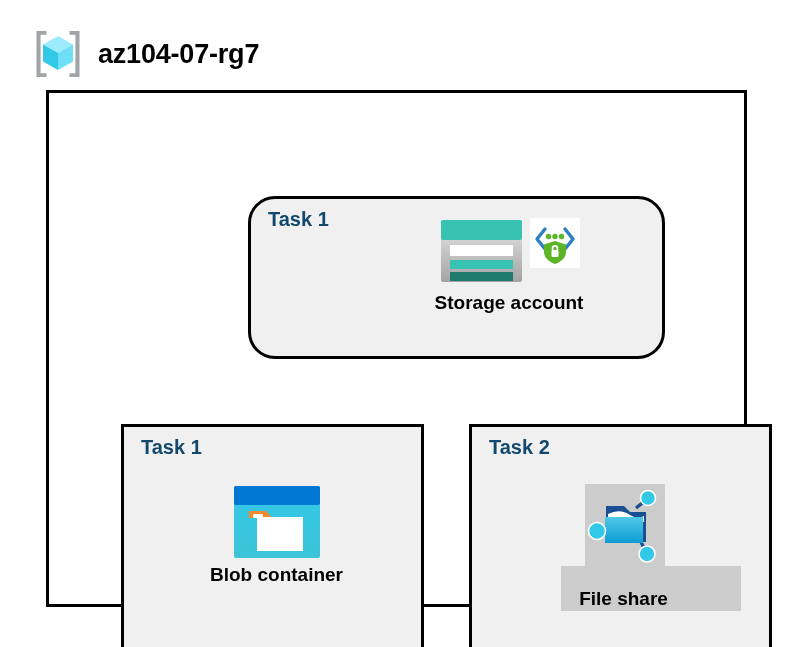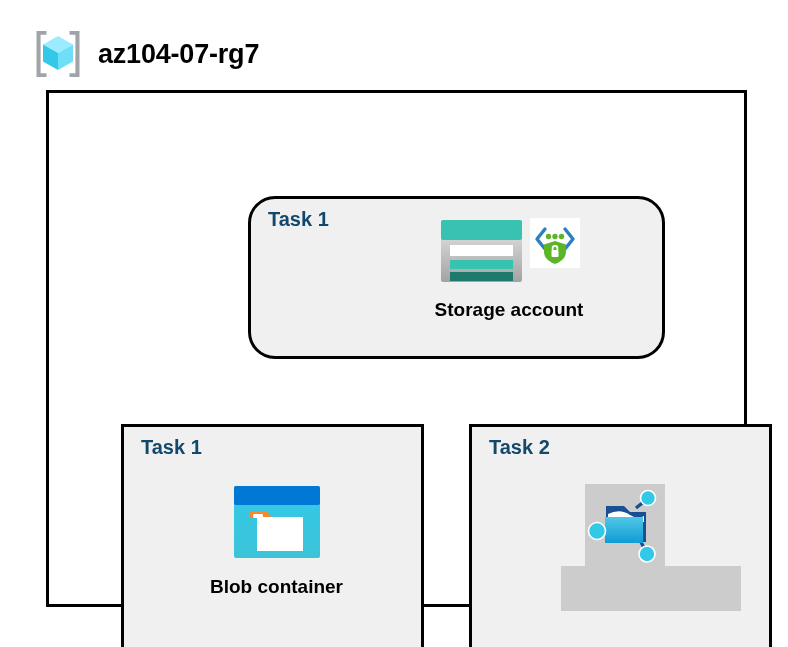--- a/index.html
+++ b/index.html
@@ -78,31 +78,31 @@
     align-items: center;
   }
   .node-caption {
     font-size: 19px;
     font-weight: bold;
     color: #000000;
     white-space: nowrap;
     text-align: center;
   }
 
-  #node-storage { left: 178px; top: 19px; width: 160px; gap: 7px; }
+  #node-storage { left: 178px; top: 19px; width: 160px; }
   #node-storage .icon-row {
     display: flex;
     align-items: flex-start;
     gap: 6px;
     height: 66px;
   }
   #node-storage .node-caption { margin-top: 8px; }
 
   #node-blob { left: 80px; top: 57px; width: 145px; }
-  #node-blob .node-caption { margin-top: 16px; }
+  #node-blob .node-caption { margin-top: 4px; }
 
   #node-fileshare { left: 89px; top: 57px; width: 125px; }
   
   #fs-icon-hl {
     position: absolute;
     left: 113px;
     top: 57px;
     width: 80px;
     height: 82px;
     background: #cccccc;
@@ -244,16 +244,17 @@
         <path d="M22 22 H40 L46 28 H62 V58 H22 Z" fill="#1B4F93"></path>
 
         <path d="M24 30 Q36 24 46 31 Q54 36 60 32 L60 38 H24 Z" fill="#FFFFFF"></path>
 
         <path d="M21 33 H59 V59 H21 Z" fill="url(#fsFolder)"></path>
 
         <circle cx="64" cy="14" r="7.5" fill="#32C8E8" stroke="#FFFFFF" stroke-width="1.6"></circle>
         <circle cx="13" cy="47" r="8.5" fill="#32C8E8" stroke="#FFFFFF" stroke-width="1.6"></circle>
         <circle cx="63" cy="70" r="8" fill="#32C8E8" stroke="#FFFFFF" stroke-width="1.6"></circle>
       </svg>
+      <div class="node-caption">File share</div>
     </div>
   </div>
 
 </div>
 
 </body></html>

